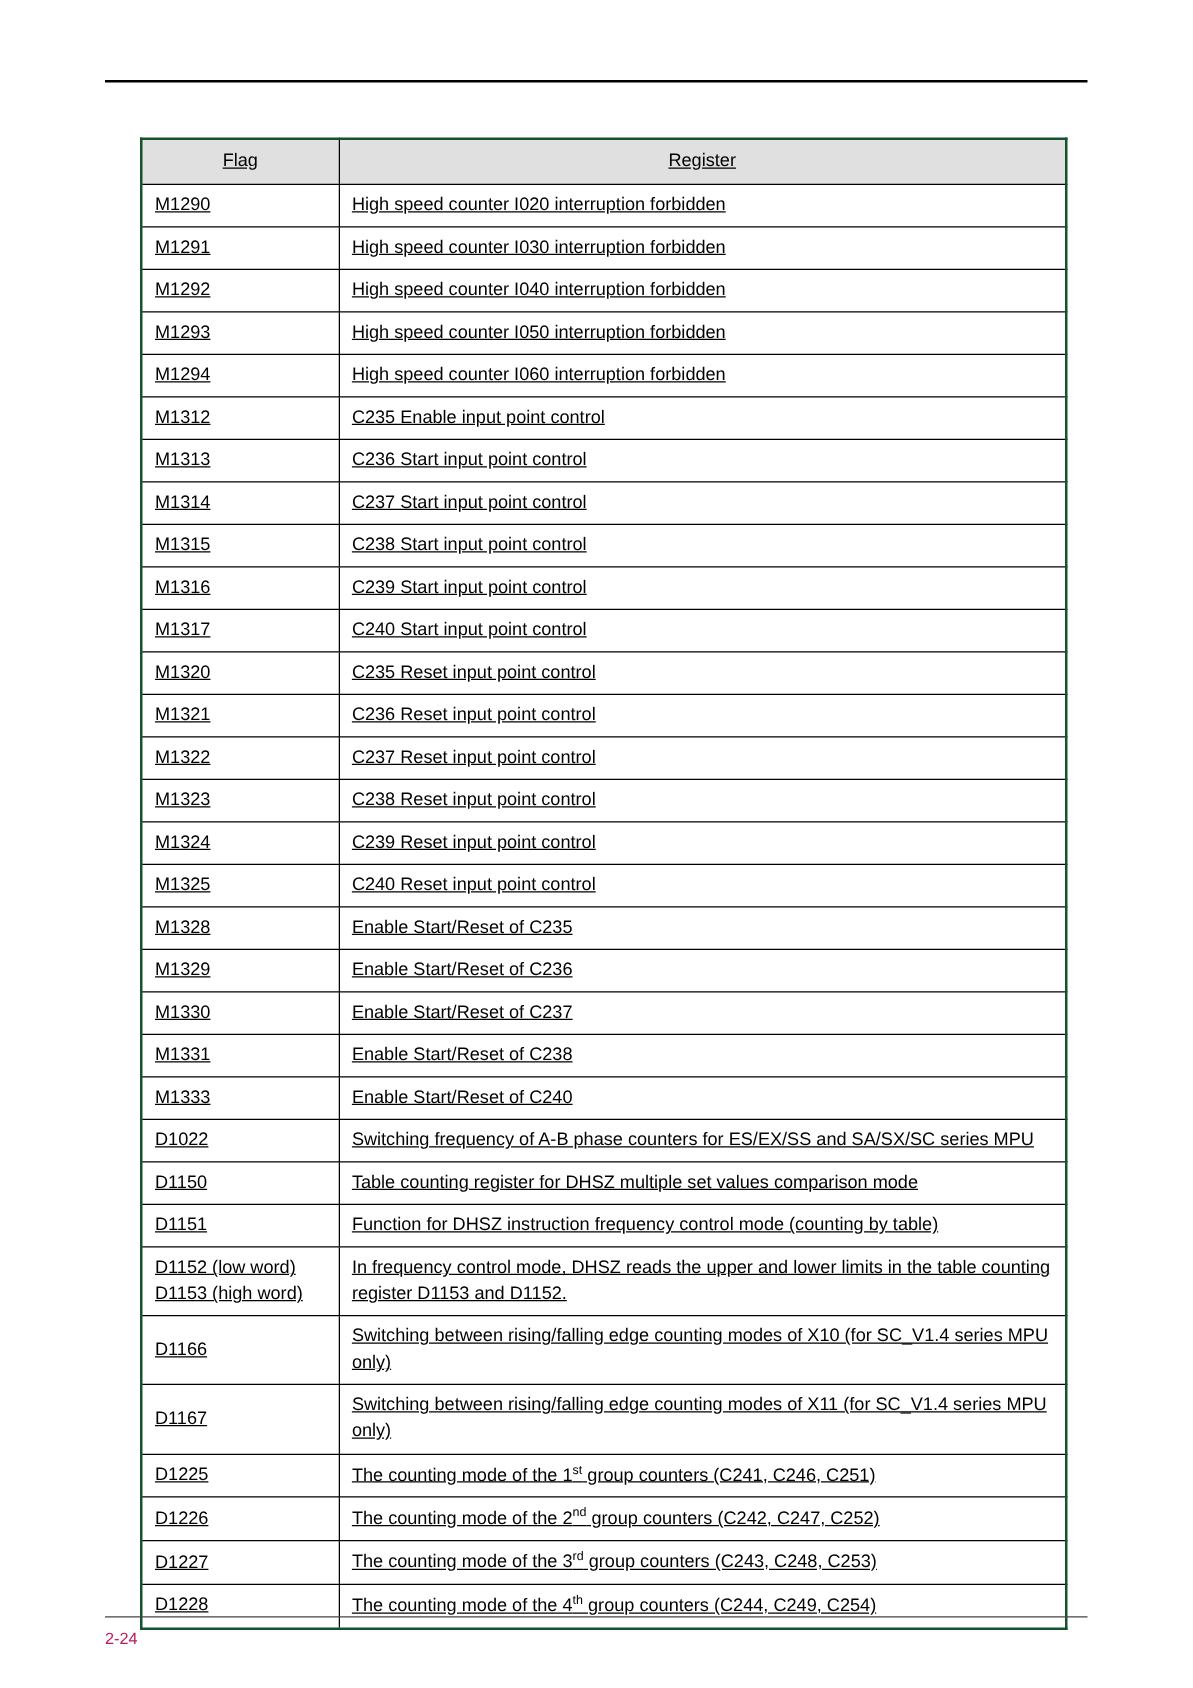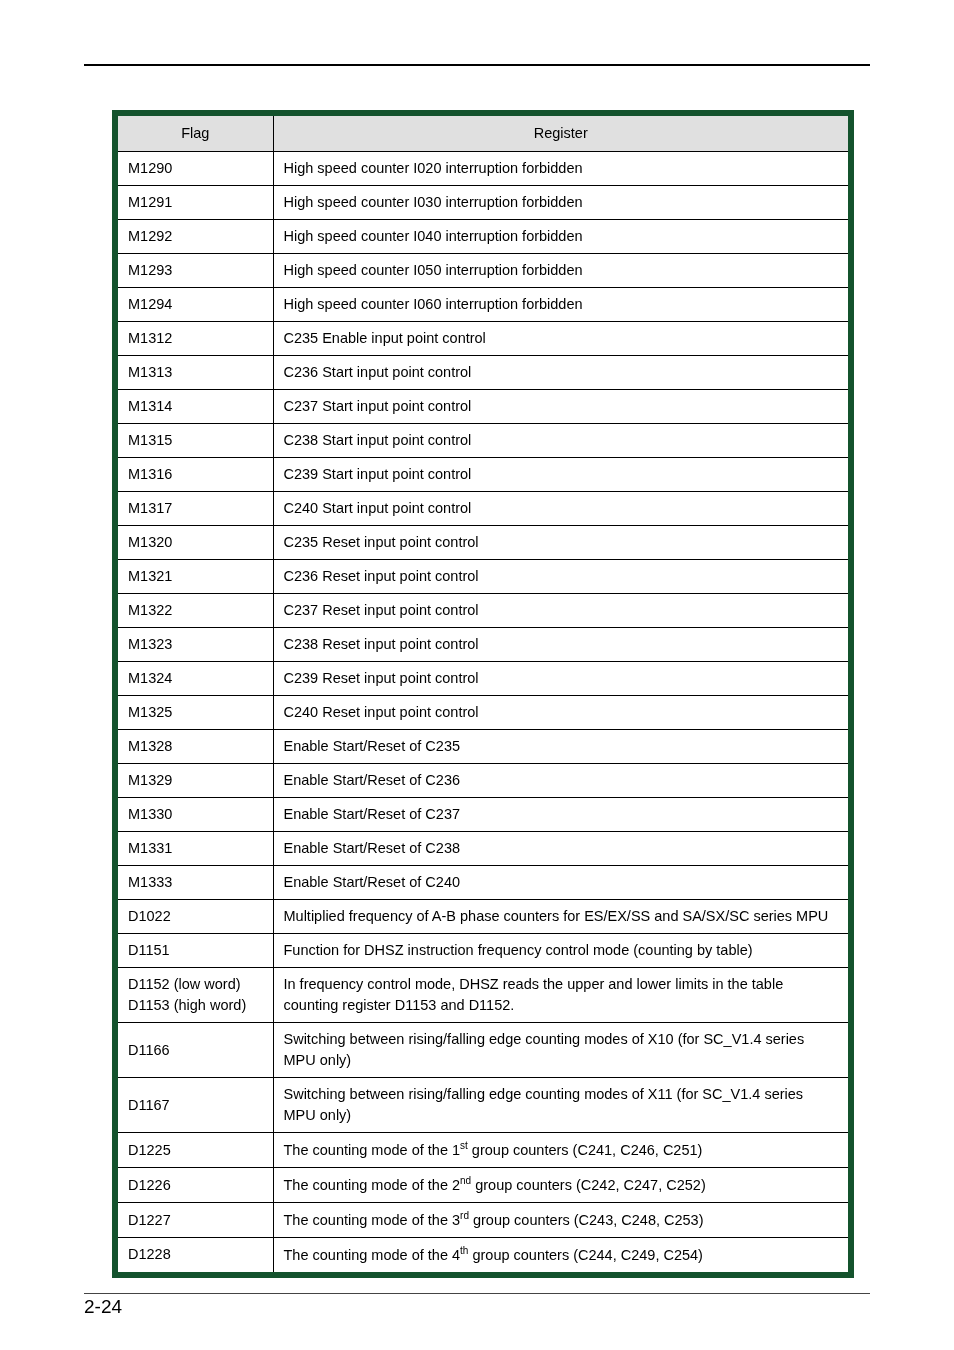--- a/index.html
+++ b/index.html
@@ -21,22 +21,23 @@
   }
   .table-wrap {
     position: absolute;
     top: 110px;
     left: 112px;
     right: 100px;
   }
   table {
     width: 100%;
     border-collapse: collapse;
-    border: 6px solid #14532d;
+    border: 2px solid #14532d;
     table-layout: fixed;
+    text-decoration: underline;
   }
   th, td {
     border: 1px solid #000;
     padding: 6px 10px;
     font-size: 14.5px;
     line-height: 1.45;
     vertical-align: middle;
     text-align: left;
   }
   th {
@@ -53,22 +54,22 @@
     bottom: 56px;
     left: 84px;
     right: 84px;
     height: 1px;
     background: #444;
   }
   .page-num {
     position: absolute;
     bottom: 32px;
     left: 84px;
-    font-size: 19px;
-    color: #000000;
+    font-size: 13px;
+    color: #be185d;
   }
 </style>
 </head>
 <body>
 
 <div class="top-rule"></div>
 
 <div class="table-wrap">
   <table>
     <colgroup>
@@ -165,21 +166,25 @@
         <tr>
           <td class="flag">M1331</td>
           <td class="fn">Enable Start/Reset of C238</td>
         </tr>
         <tr>
           <td class="flag">M1333</td>
           <td class="fn">Enable Start/Reset of C240</td>
         </tr>
         <tr>
           <td class="flag">D1022</td>
-          <td class="fn">Multiplied frequency of A-B phase counters for ES/EX/SS and SA/SX/SC series MPU</td>
+          <td class="fn">Switching frequency of A-B phase counters for ES/EX/SS and SA/SX/SC series MPU</td>
+        </tr>
+        <tr>
+          <td class="flag">D1150</td>
+          <td class="fn">Table counting register for DHSZ multiple set values comparison mode</td>
         </tr>
         <tr>
           <td class="flag">D1151</td>
           <td class="fn">Function for DHSZ instruction frequency control mode (counting by table)</td>
         </tr>
         <tr>
           <td class="flag">D1152 (low word)<br>D1153 (high word)</td>
           <td class="fn">In frequency control mode, DHSZ reads the upper and lower limits in the table counting register D1153 and D1152.</td>
         </tr>
         <tr>

